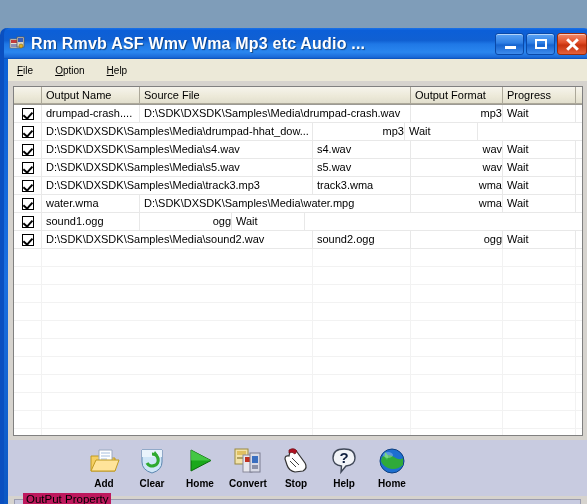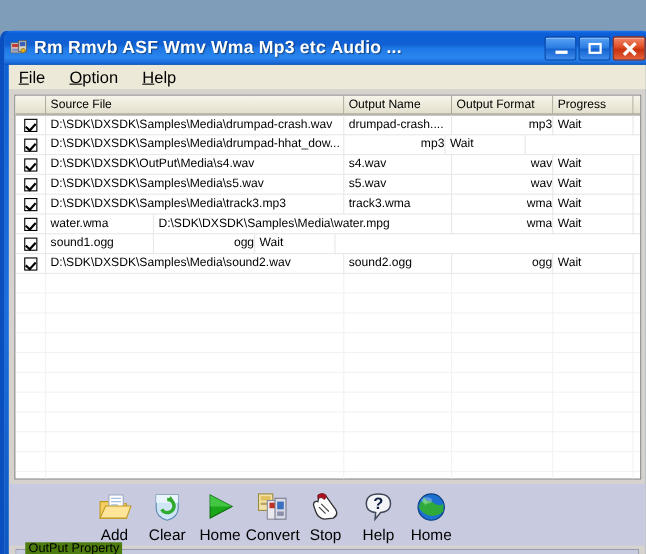--- a/index.html
+++ b/index.html
@@ -120,21 +120,21 @@
     position: absolute;
     left: 0; top: 0;
     width: 579px; height: 22px;
     background: #ece9d8;
     display: flex;
     align-items: center;
     padding-left: 9px;
     box-sizing: border-box;
   }
   .menuitem {
-    font-size: 15px;
+    font-size: 10px;
     color: #000;
     margin-right: 22px;
     cursor: default;
     white-space: nowrap;
   }
   .menuitem u { text-decoration: underline; }
 
   
   #listview {
     position: absolute;
@@ -257,24 +257,25 @@
     align-items: center;
     margin-right: 0px;
     cursor: default;
     padding-top: 5px;
   }
   .tbtn .ticon {
     width: 32px; height: 32px;
     position: relative;
   }
   .tbtn .tlabel {
-    font-size: 14px;
+    font-size: 10px;
     color: #000;
     margin-top: 1px;
     white-space: nowrap;
+    font-weight: bold;
   }
 
   
   #outgroup {
     position: absolute;
     left: 6px; top: 440px;
     width: 567px; height: 57px;
     border: 1px solid #ffffff;
     box-sizing: border-box;
     background: #c8cbe0;
@@ -283,21 +284,21 @@
     position: absolute;
     left: -1px; top: -1px;
     width: 567px; height: 57px;
     border: 1px solid #9a9cb0;
     box-sizing: border-box;
     pointer-events: none;
   }
   #outgroup-title {
     position: absolute;
     left: 8px; top: -7px;
-    background: #4d7c0f;
+    background: #be185d;
     padding: 0 3px;
     font-size: 11.5px;
     color: #000;
   }
   .of-label {
     position: absolute;
     font-size: 11.5px;
     color: #000;
   }
   #format-label { left: 10px; top: 24px; }
@@ -393,51 +394,51 @@
 
     <div id="menubar">
       <div class="menuitem"><u>F</u>ile</div>
       <div class="menuitem"><u>O</u>ption</div>
       <div class="menuitem"><u>H</u>elp</div>
     </div>
 
     <div id="listview">
       <div id="list-header">
         <div class="hcell c-check"></div>
+        <div class="hcell c-out">Output Name</div>
         <div class="hcell c-src">Source File</div>
-        <div class="hcell c-out">Output Name</div>
         <div class="hcell c-fmt">Output Format</div>
         <div class="hcell c-prog">Progress</div>
         <div class="hcell c-last"></div>
       </div>
       <div id="list-body">
           <div class="lrow">
             <div class="lcell c-check">
               <span class="chk"></span>
             </div>
+            <div class="lcell c-out">drumpad-crash....</div>
             <div class="lcell c-src">D:\SDK\DXSDK\Samples\Media\drumpad-crash.wav</div>
-            <div class="lcell c-out">drumpad-crash....</div>
             <div class="lcell c-fmt">mp3</div>
             <div class="lcell c-prog">Wait</div>
             <div class="lcell c-last"></div>
           </div>
           <div class="lrow">
             <div class="lcell c-check">
               <span class="chk"></span>
             </div>
             <div class="lcell c-src">D:\SDK\DXSDK\Samples\Media\drumpad-hhat_dow...</div>
             <div class="lcell c-fmt">mp3</div>
             <div class="lcell c-prog">Wait</div>
             <div class="lcell c-last"></div>
           </div>
           <div class="lrow">
             <div class="lcell c-check">
               <span class="chk"></span>
             </div>
-            <div class="lcell c-src">D:\SDK\DXSDK\OutPut\Media\s4.wav</div>
+            <div class="lcell c-src">D:\SDK\DXSDK\Samples\Media\s4.wav</div>
             <div class="lcell c-out">s4.wav</div>
             <div class="lcell c-fmt">wav</div>
             <div class="lcell c-prog">Wait</div>
             <div class="lcell c-last"></div>
           </div>
           <div class="lrow">
             <div class="lcell c-check">
               <span class="chk"></span>
             </div>
             <div class="lcell c-src">D:\SDK\DXSDK\Samples\Media\s5.wav</div>

